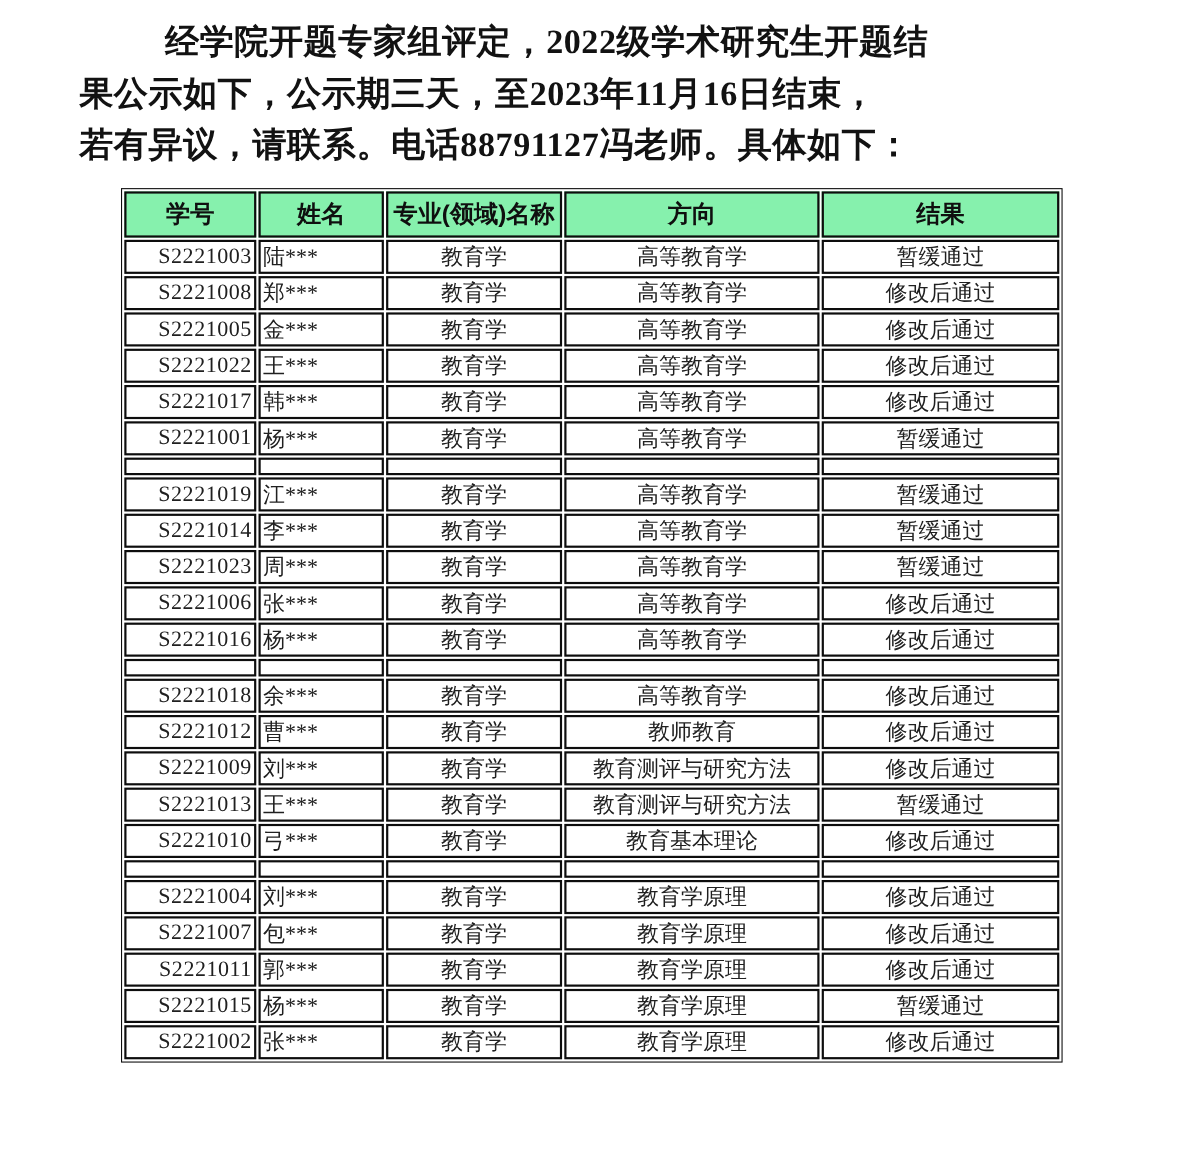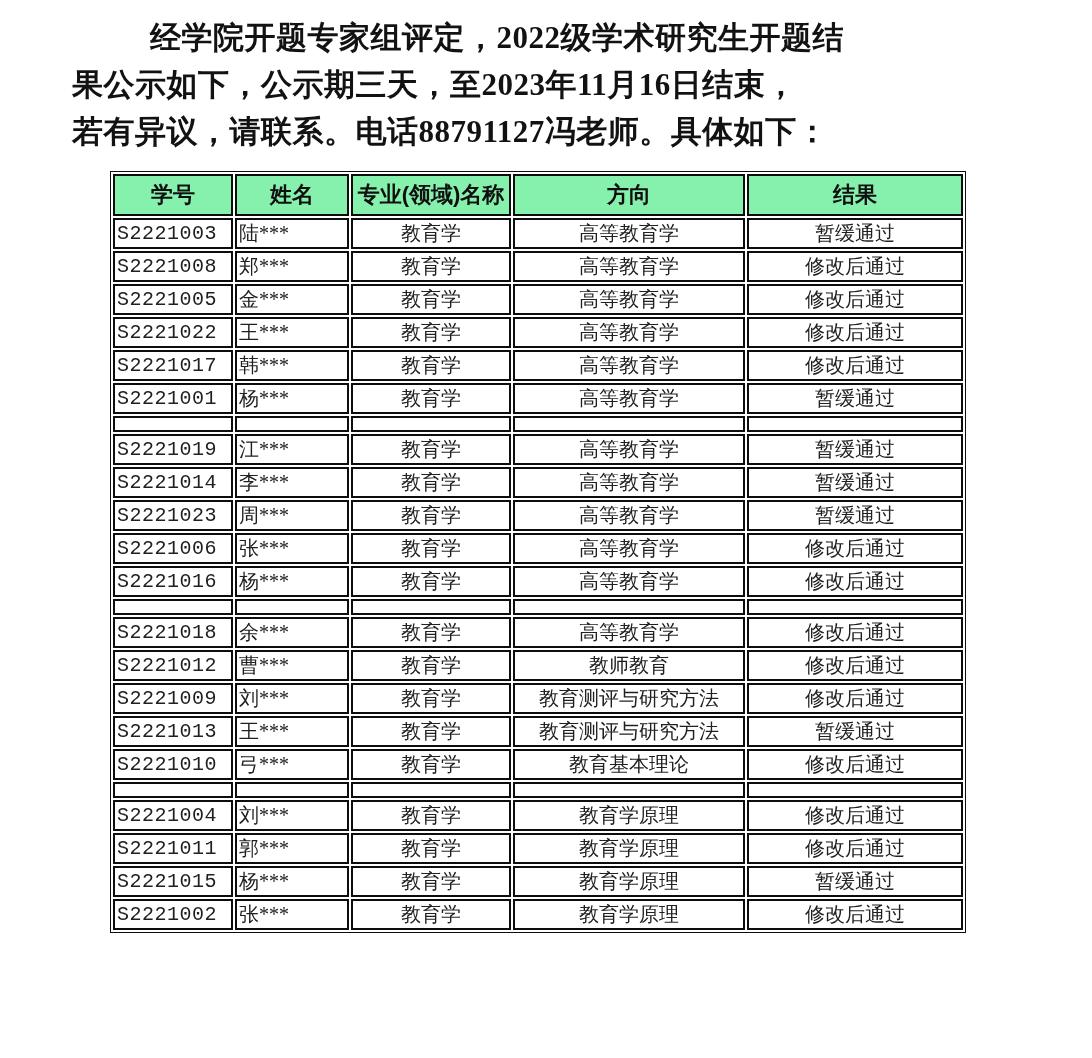--- a/index.html
+++ b/index.html
@@ -68,23 +68,23 @@
     text-align: center;
     background: #86efac;
     color: #111111;
   }
   table.results td {
     height: 30px;
     font-size: 20px;
     color: #222222;
   }
   td.col-id {
-    text-align: left;
+    text-align: right;
     padding-left: 6px;
-    font-family: Liberation Mono, monospace;
+    font-family: Liberation Serif, serif;
     letter-spacing: 0.5px;
     color: #2a2a2a;
   }
   td.col-name   { text-align: left; padding-left: 5px; }
   td.col-major  { text-align: center; }
   td.col-direction { text-align: center; }
   td.col-result { text-align: center; padding-left: 5px; font-size: 21px; }
   tr.sep td {
     height: 16px;
   }
@@ -252,20 +252,27 @@
           <td class="col-result"></td>
         </tr>
         <tr>
           <td class="col-id">S2221004</td>
           <td class="col-name">刘***</td>
           <td class="col-major">教育学</td>
           <td class="col-direction">教育学原理</td>
           <td class="col-result">修改后通过</td>
         </tr>
         <tr>
+          <td class="col-id">S2221007</td>
+          <td class="col-name">包***</td>
+          <td class="col-major">教育学</td>
+          <td class="col-direction">教育学原理</td>
+          <td class="col-result">修改后通过</td>
+        </tr>
+        <tr>
           <td class="col-id">S2221011</td>
           <td class="col-name">郭***</td>
           <td class="col-major">教育学</td>
           <td class="col-direction">教育学原理</td>
           <td class="col-result">修改后通过</td>
         </tr>
         <tr>
           <td class="col-id">S2221015</td>
           <td class="col-name">杨***</td>
           <td class="col-major">教育学</td>

